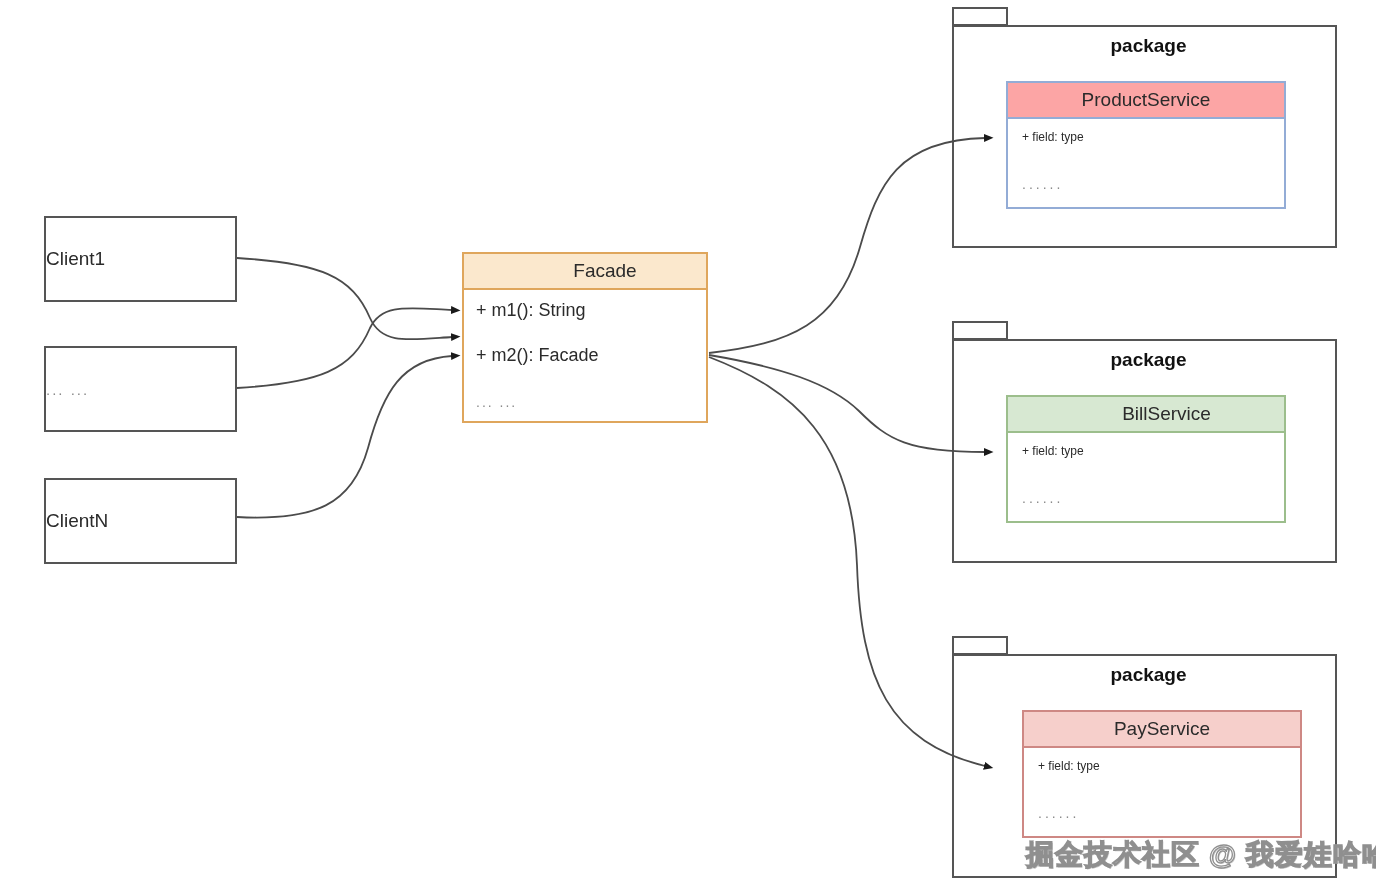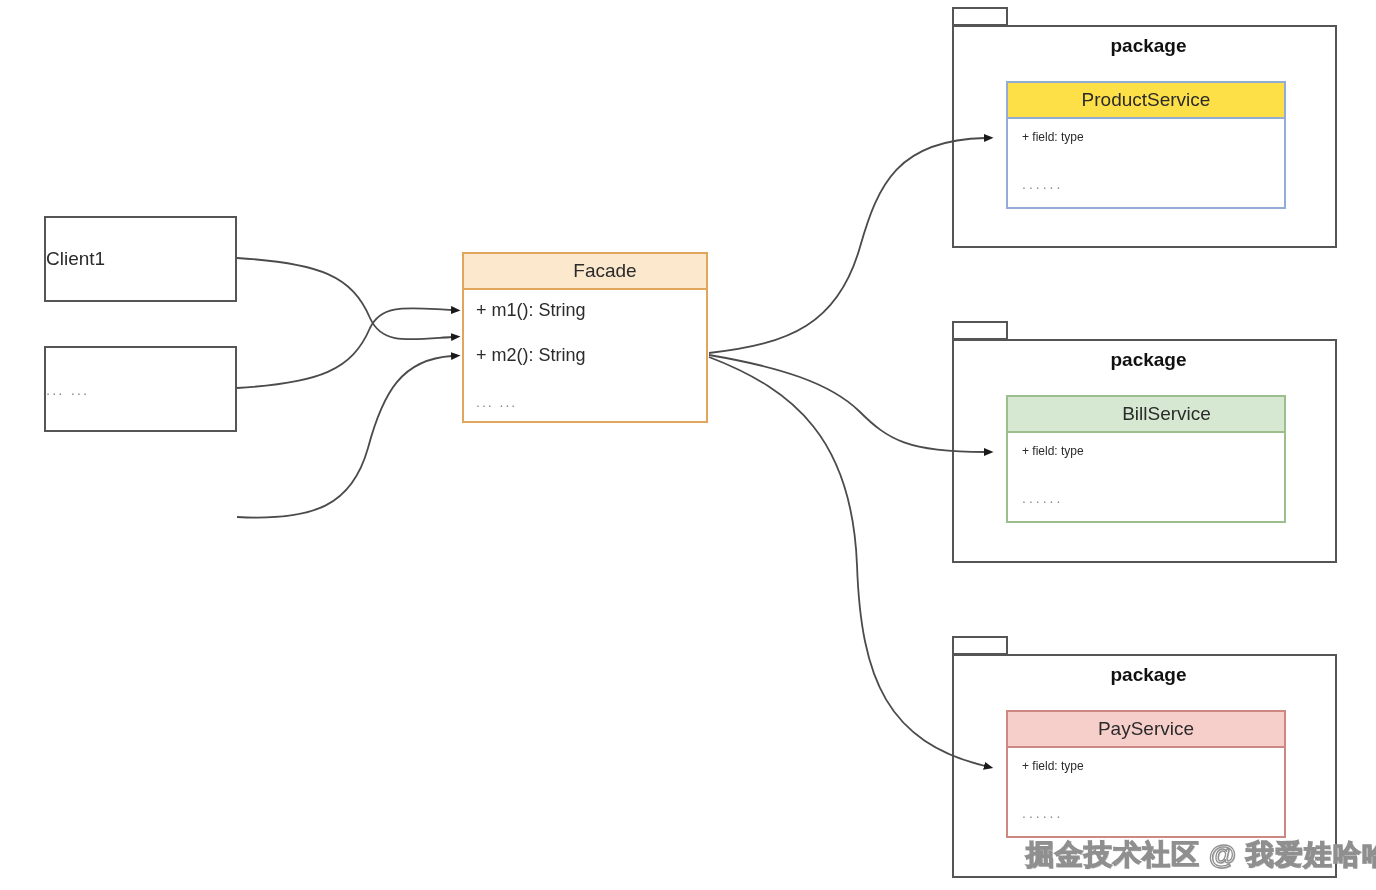--- a/index.html
+++ b/index.html
@@ -88,37 +88,40 @@
       <path d="M 709 357 C 795 390, 852 440, 857 565 C 861 680, 888 742, 985 766" marker-end="url(#arrow)"></path>
     </g>
   </svg>
 
   <div class="node client" style="top:216px">
     <span>Client1</span>
   </div>
   <div class="node client dots" style="top:346px">
     <span>... ...</span>
   </div>
+  <div class="node client" style="top:478px">
+    <span>ClientN</span>
+  </div>
 
   <div class="node facade" style="border-color: rgb(223, 166, 92);">
     <div class="hdr" style="background: rgb(251, 232, 205); border-bottom-color: rgb(223, 166, 92);">
       <span>Facade</span>
     </div>
     <div class="body">
       <div class="member m1">+ m1(): String</div>
-      <div class="member m2">+ m2(): String</div>
+      <div class="member m2">+ m2(): Facade</div>
       <div class="member mdots">... ...</div>
     </div>
   </div>
 
   <div class="pkg-tab" style="top:7px"></div>
   <div class="pkg" style="top:25px;height:223px">
     <div class="pkg-title">package</div>
     <div class="cls" style="border-color: rgb(147, 172, 214);">
-      <div class="cls-hdr" style="background: #fde047; border-bottom-color: rgb(147, 172, 214);">
+      <div class="cls-hdr" style="background: #fca5a5; border-bottom-color: rgb(147, 172, 214);">
         <span>ProductService</span>
       </div>
       <div class="cls-body">
         <div class="field">+ field: type</div>
         <div class="more">......</div>
       </div>
     </div>
   </div>
 
   <div class="pkg-tab" style="top:321px"></div>
@@ -131,21 +134,21 @@
       <div class="cls-body">
         <div class="field">+ field: type</div>
         <div class="more">......</div>
       </div>
     </div>
   </div>
 
   <div class="pkg-tab" style="top:636px"></div>
   <div class="pkg" style="top:654px;height:224px">
     <div class="pkg-title">package</div>
-    <div class="cls" style="border-color: rgb(206, 136, 132);">
+    <div class="cls" style="border-color: rgb(206, 136, 132); margin-left: 16px;">
       <div class="cls-hdr" style="background: rgb(246, 207, 203); border-bottom-color: rgb(206, 136, 132);">
         <span>PayService</span>
       </div>
       <div class="cls-body">
         <div class="field">+ field: type</div>
         <div class="more">......</div>
       </div>
     </div>
   </div>
 

